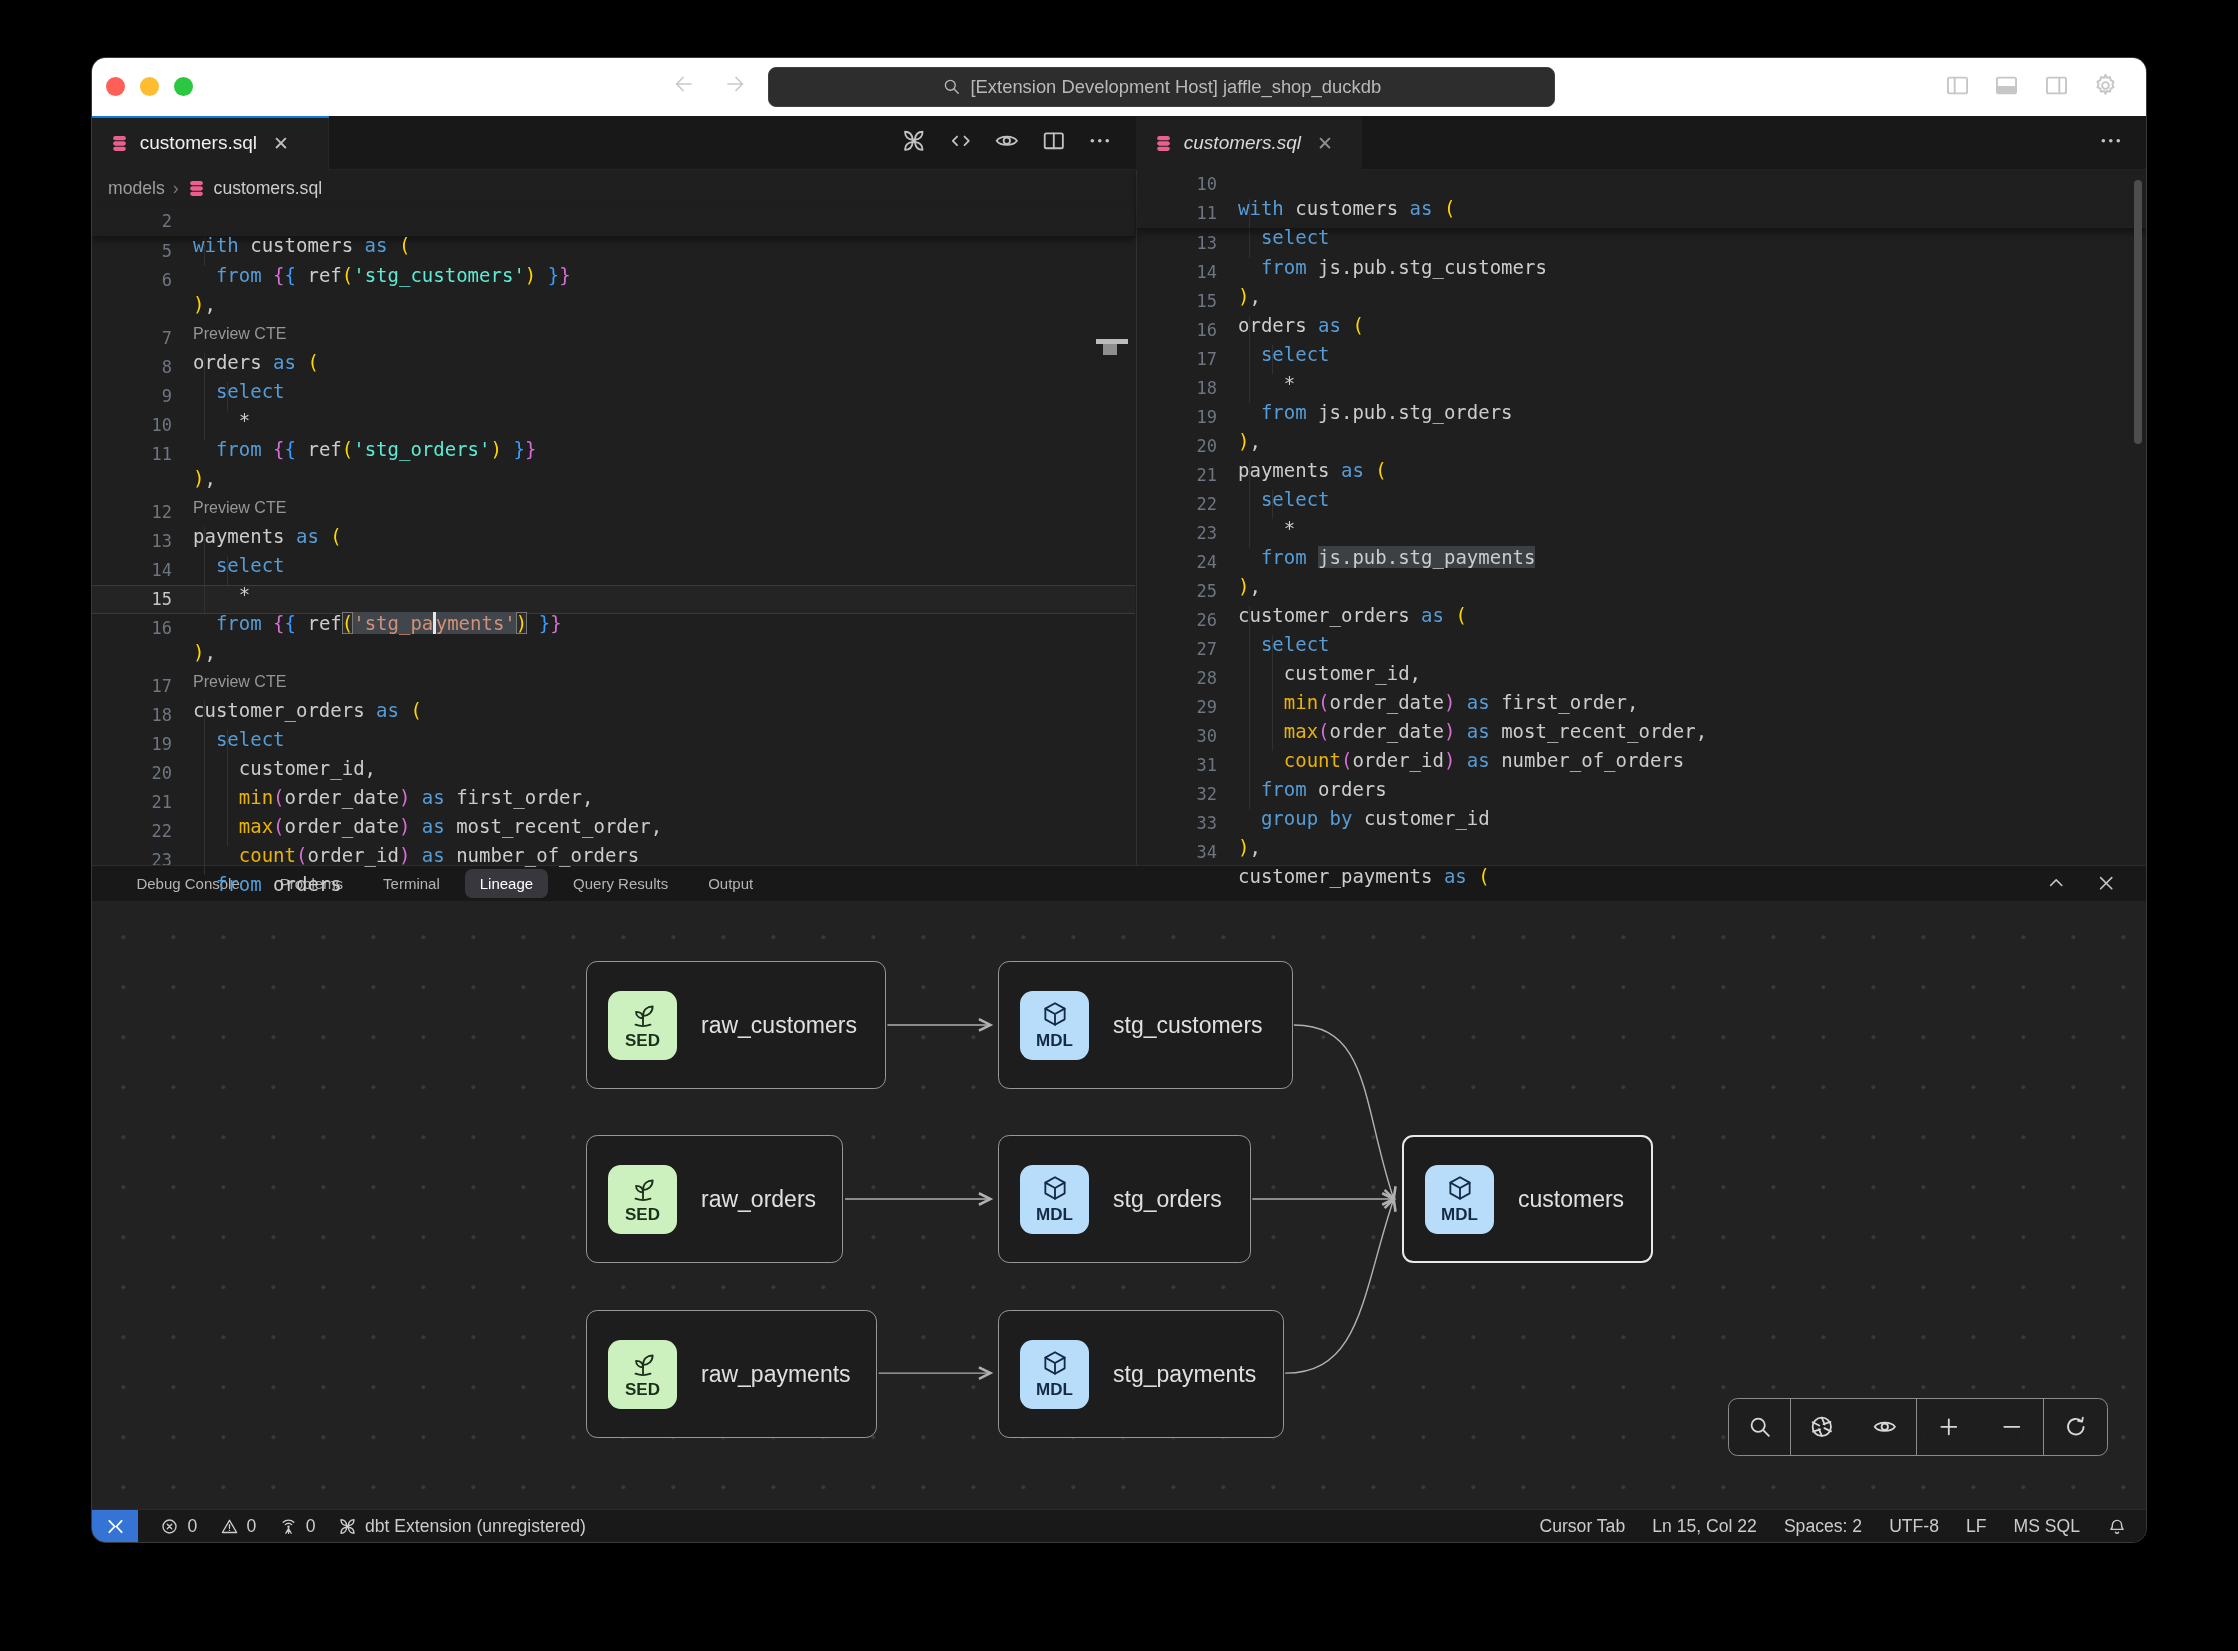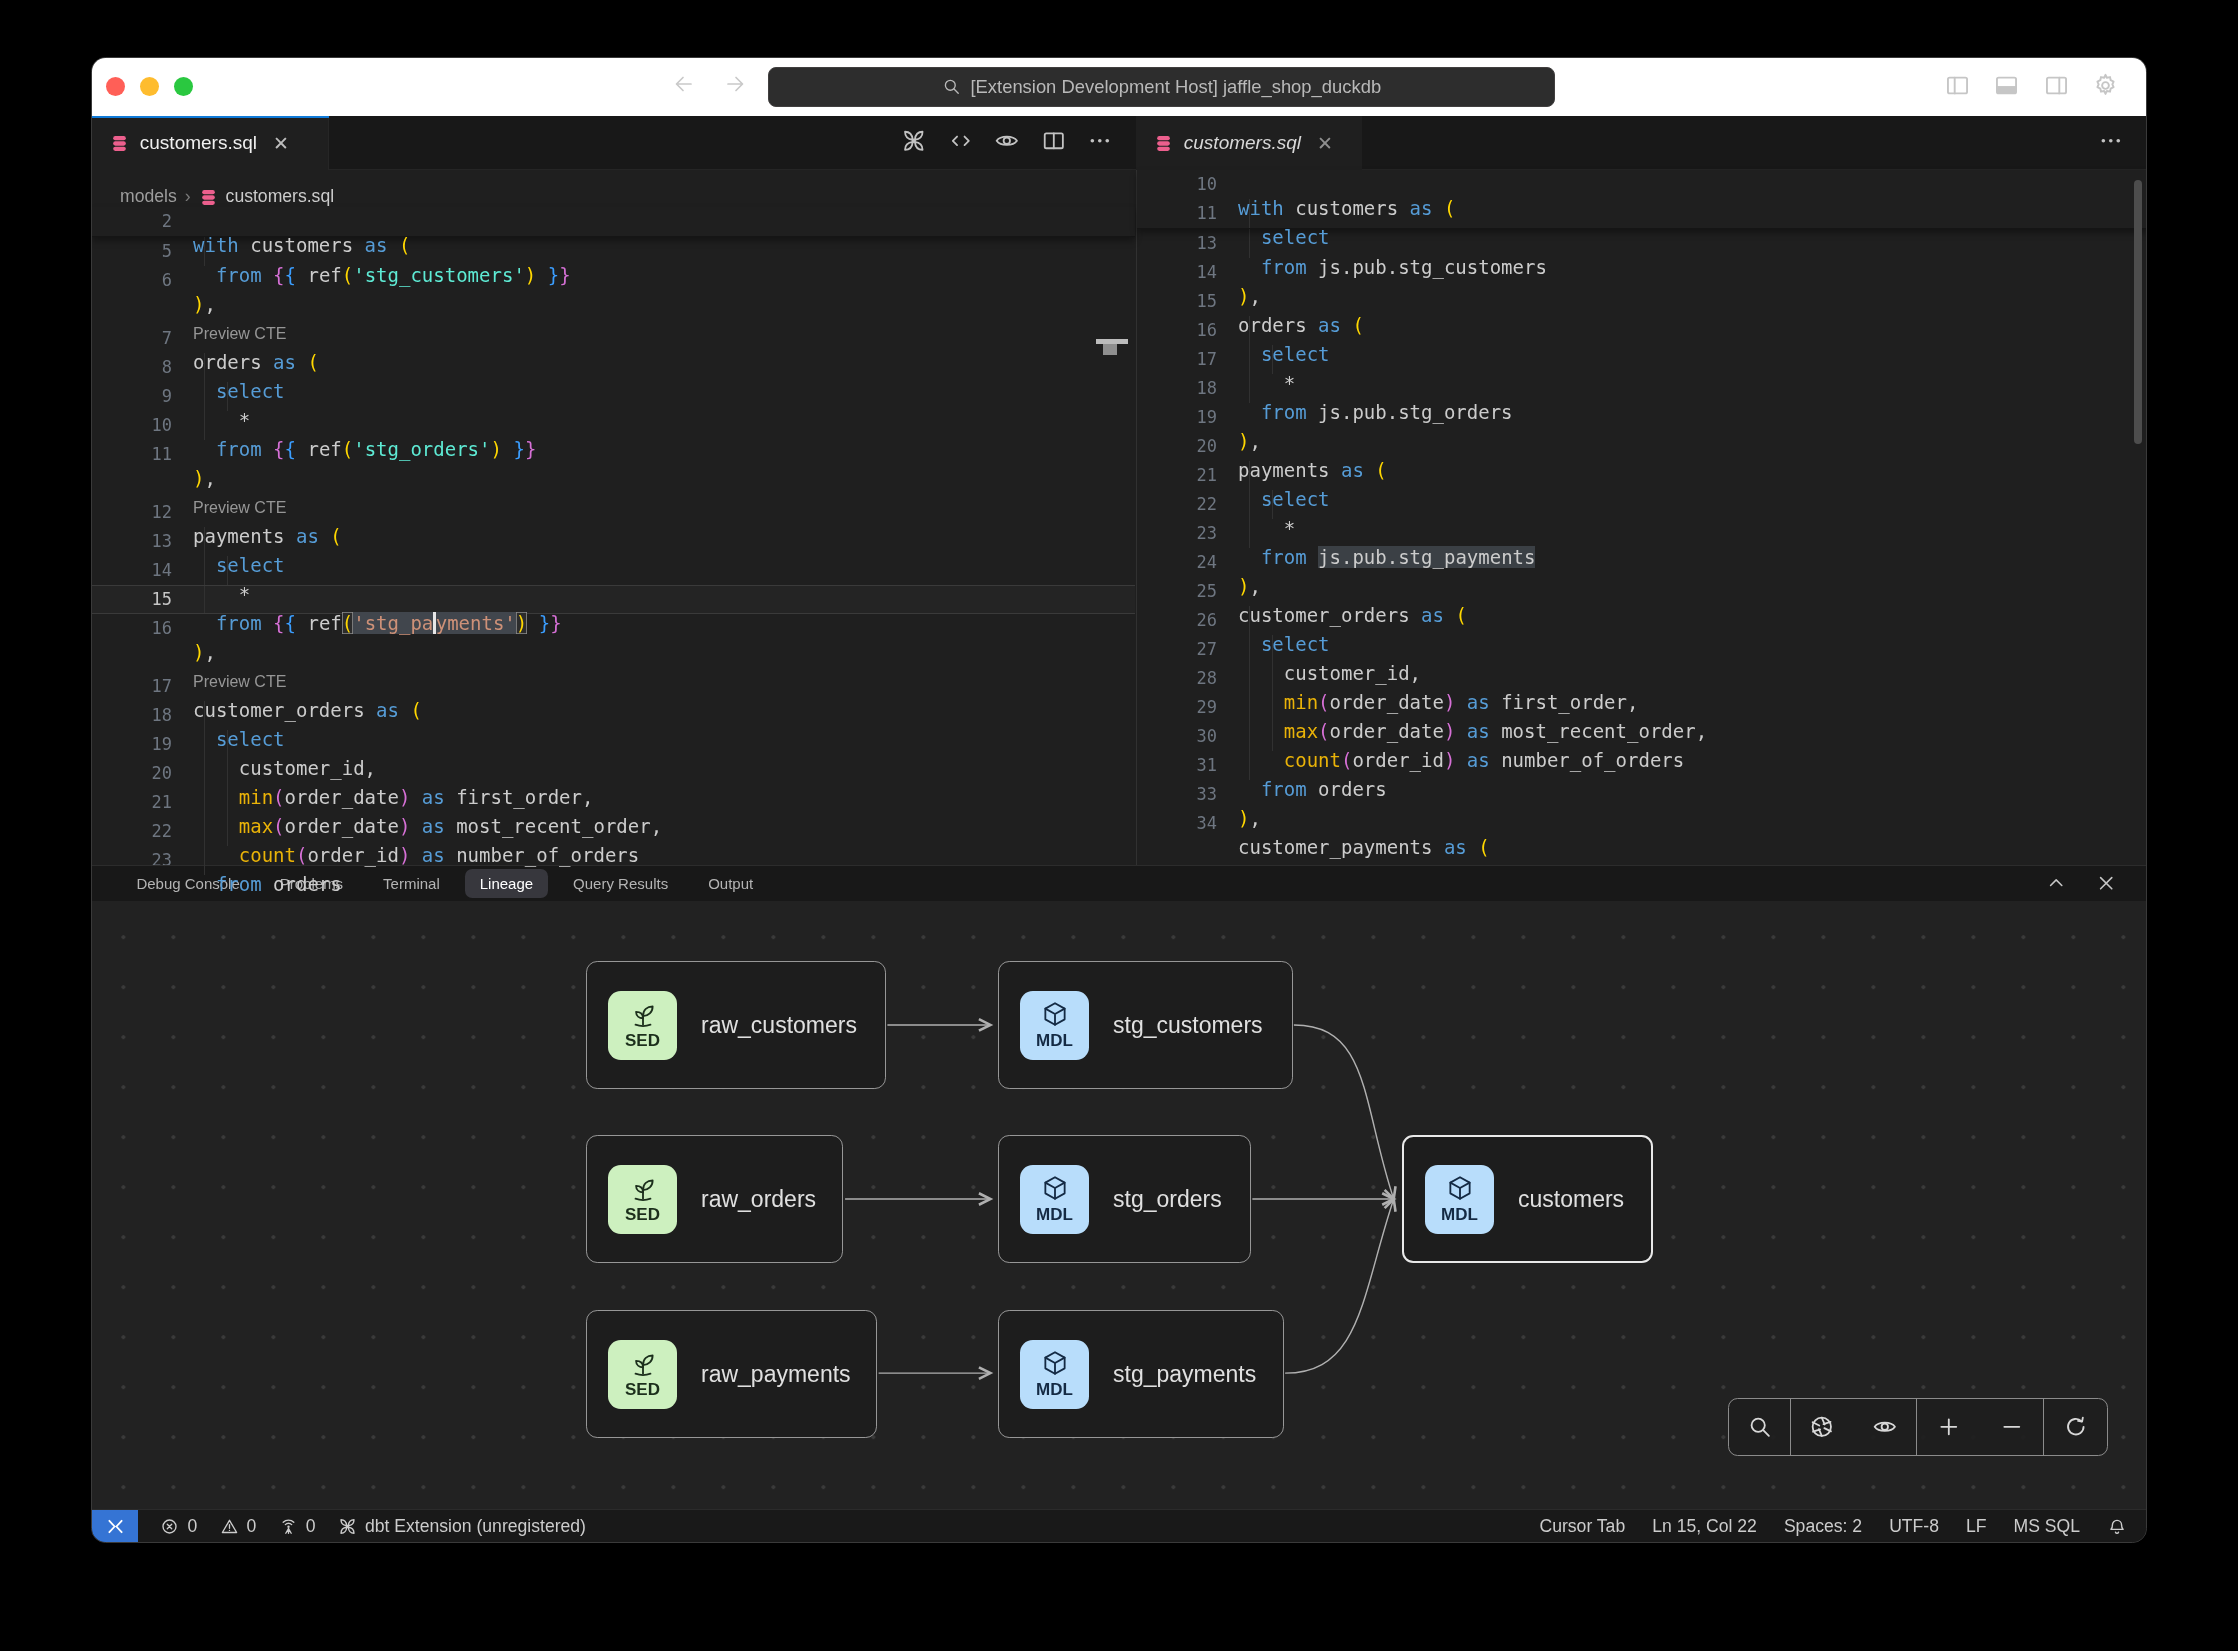--- a/index.html
+++ b/index.html
@@ -29,21 +29,21 @@
   #tab-right { left:1044px; width:226px; }
   #tab-right .tab-label { font-style:italic; color:#d8d8d8; }
   .tab-close { color:#bdbdbd; margin-left:4.8px; }
   #left-actions { position:absolute; top:12px; left:809px; display:flex; gap:21px; color:#c2c2c2; }
   #right-actions { position:absolute; top:12px; right:22.4px; color:#c2c2c2; }
 
   
   .editor { position:absolute; top:112px; bottom:679px; background:#1f1f1f; }
   #editor-left  { left:0; width:1043px; height:695px; }
   #editor-right { left:1044px; width:1012px; height:695px; border-left:0.8px solid #313131; }
-  #breadcrumb { height:37px; display:flex; align-items:flex-end; gap:8px; padding-left:28px;
+  #breadcrumb { height:37px; display:flex; align-items:center; gap:8px; padding-left:16px;
                 color:#9d9d9d; font-size:17.6px; }
   #breadcrumb .bc-file { color:#cccccc; }
   .sticky { position:relative; background:#1f1f1f; border-bottom:1.6px solid #151515;
             box-shadow:0 4px 6.4px rgba(0,0,0,.35); z-index:3; }
   .rows { position:relative; }
   .row { position:relative; height:29px; display:flex; align-items:center;
          font-family:"DejaVu Sans Mono", monospace; font-size:19px; line-height:29px;
          white-space:pre; }
   .gutter { width:80px; flex:0 0 80px; text-align:right; color:#6e7681; font-size:17px; }
   .code { margin-left:21px; position:relative; z-index:2;margin-top:48px; }
@@ -299,20 +299,21 @@
         <div class="row"><span class="gutter">22</span><div class="guide" style="left: 112px;"></div><div class="guide" style="left: 135px;"></div><span class="code"><span class="tk-t">    *</span></span></div>
         <div class="row"><span class="gutter">23</span><div class="guide" style="left: 112px;"></div><span class="code"><span class="tk-t">  </span><span class="tk-k">from</span><span class="tk-t"> </span><span class="tk-hl">js.pub.stg_payments</span></span></div>
         <div class="row"><span class="gutter">24</span><span class="code"><span class="tk-b1">)</span><span class="tk-t">,</span></span></div>
         <div class="row"><span class="gutter">25</span><span class="code"><span class="tk-t">customer_orders </span><span class="tk-k">as</span><span class="tk-t"> </span><span class="tk-b1">(</span></span></div>
         <div class="row"><span class="gutter">26</span><div class="guide" style="left: 112px;"></div><span class="code"><span class="tk-t">  </span><span class="tk-k">select</span></span></div>
         <div class="row"><span class="gutter">27</span><div class="guide" style="left: 112px;"></div><div class="guide" style="left: 135px;"></div><span class="code"><span class="tk-t">    customer_id,</span></span></div>
         <div class="row"><span class="gutter">28</span><div class="guide" style="left: 112px;"></div><div class="guide" style="left: 135px;"></div><span class="code"><span class="tk-t">    </span><span class="tk-f">min</span><span class="tk-b2">(</span><span class="tk-t">order_date</span><span class="tk-b2">)</span><span class="tk-t"> </span><span class="tk-k">as</span><span class="tk-t"> first_order,</span></span></div>
         <div class="row"><span class="gutter">29</span><div class="guide" style="left: 112px;"></div><div class="guide" style="left: 135px;"></div><span class="code"><span class="tk-t">    </span><span class="tk-f">max</span><span class="tk-b2">(</span><span class="tk-t">order_date</span><span class="tk-b2">)</span><span class="tk-t"> </span><span class="tk-k">as</span><span class="tk-t"> most_recent_order,</span></span></div>
         <div class="row"><span class="gutter">30</span><div class="guide" style="left: 112px;"></div><div class="guide" style="left: 135px;"></div><span class="code"><span class="tk-t">    </span><span class="tk-f">count</span><span class="tk-b2">(</span><span class="tk-t">order_id</span><span class="tk-b2">)</span><span class="tk-t"> </span><span class="tk-k">as</span><span class="tk-t"> number_of_orders</span></span></div>
         <div class="row"><span class="gutter">31</span><div class="guide" style="left: 112px;"></div><span class="code"><span class="tk-t">  </span><span class="tk-k">from</span><span class="tk-t"> orders</span></span></div>
+        <div class="row"><span class="gutter">32</span><div class="guide" style="left: 112px;"></div><span class="code"><span class="tk-t">  </span><span class="tk-k">group</span><span class="tk-t"> </span><span class="tk-k">by</span><span class="tk-t"> customer_id</span></span></div>
         <div class="row"><span class="gutter">33</span><span class="code"><span class="tk-b1">)</span><span class="tk-t">,</span></span></div>
         <div class="row"><span class="gutter">34</span><span class="code"><span class="tk-t">customer_payments </span><span class="tk-k">as</span><span class="tk-t"> </span><span class="tk-b1">(</span></span></div>
       </div>
   </div>
   <div id="right-scrollthumb"></div>
 
   <div id="panel-header">
     <div id="panel-tabs" style="display:flex; gap:11.2px; align-items:center;">
         <div class="ptab">Debug Console</div>
         <div class="ptab">Problems</div>

